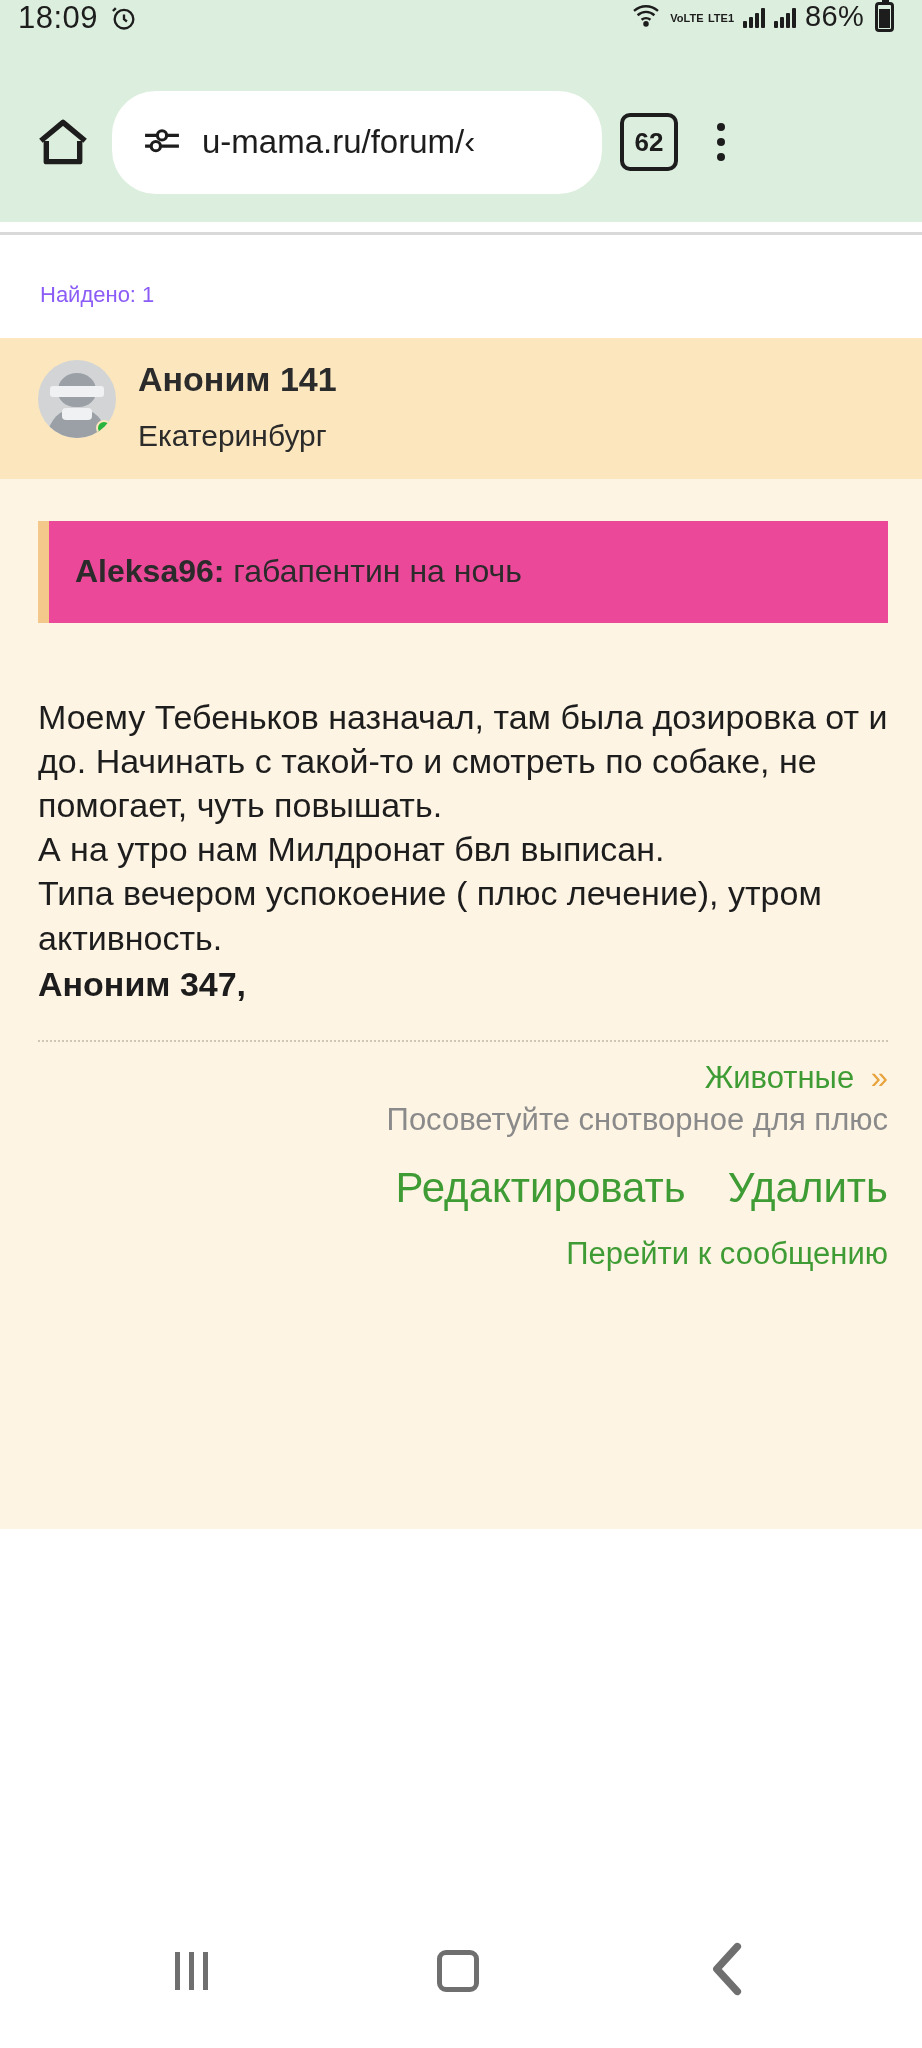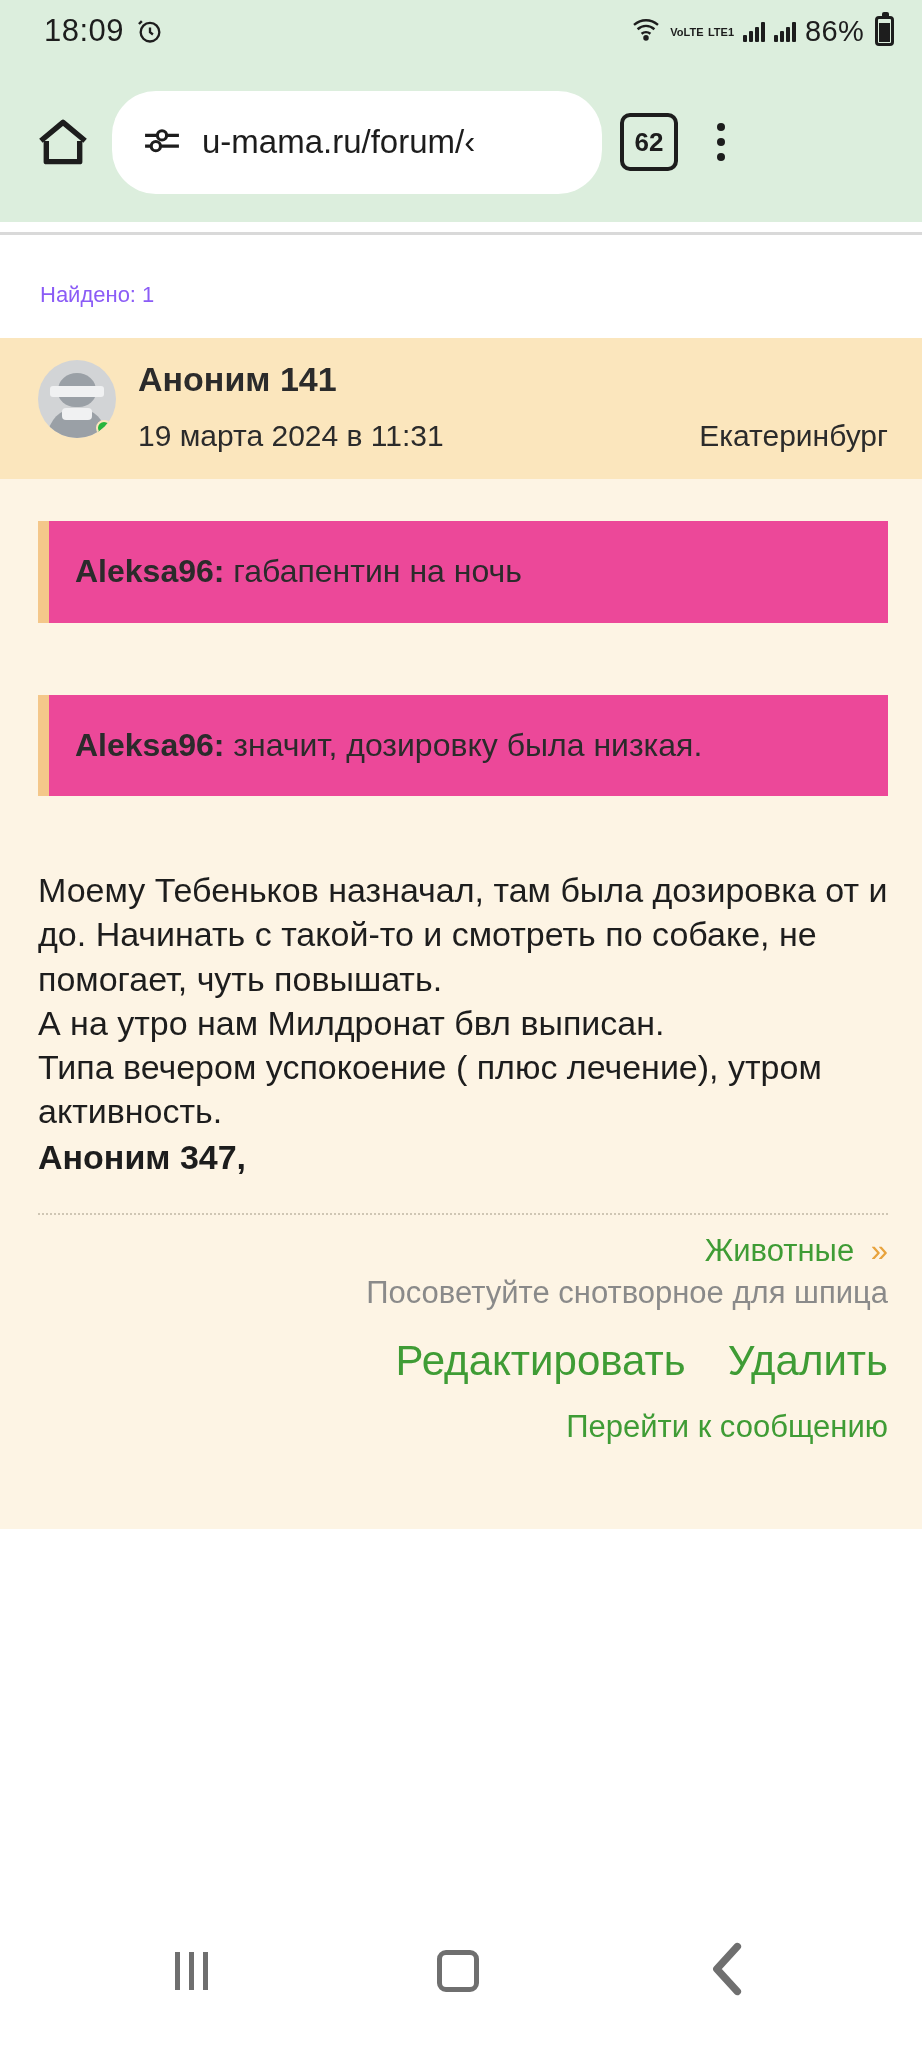--- a/index.html
+++ b/index.html
@@ -9,23 +9,23 @@
     background: #ffffff;
     font-family: "Liberation Sans", sans-serif;
     overflow: hidden;
   }
 
   
   .status-bar {
     height: 62px;
     background: #dceedd;
     display: flex;
-    align-items: center;
+    align-items: flex-start;
     justify-content: space-between;
-    padding: 0 28px 0 44px;
+    padding: 0 28px 0 18px;
     color: #1d1d1d;
   }
   .status-left {
     display: flex;
     align-items: center;
     gap: 12px;
   }
   .status-clock {
     font-size: 31px;
     letter-spacing: 0.5px;
@@ -349,49 +349,44 @@
     <div class="avatar">
       <span class="head"></span>
       <span class="band"></span>
       <span class="body"></span>
       <span class="mouth"></span>
       <span class="online-dot"></span>
     </div>
     <div class="post-meta">
       <div class="author-name">Аноним 141</div>
       <div class="meta-row">
-        <span>19 марта 2024 в 11:31</span>
         <span>Екатеринбург</span>
       </div>
     </div>
   </div>
 
   <div class="post-body">
     <div class="quote">
       <span class="quote-author">Aleksa96:</span>
       <span>габапентин на ночь</span>
-    </div>
-    <div class="quote">
-      <span class="quote-author">Aleksa96:</span>
-      <span>значит, дозировку была низкая.</span>
     </div>
 
     <div class="post-text">Моему Тебеньков назначал, там была дозировка от и до. Начинать с такой-то и смотреть по собаке, не помогает, чуть повышать.
 А на утро нам Милдронат бвл выписан.
 Типа вечером успокоение ( плюс лечение), утром активность.</div>
     <div class="post-signature">Аноним 347,</div>
 
     <div class="divider"></div>
 
     <div class="footer-links">
       <div class="cat-line">
         <span>Животные</span>
         <span class="chev">»</span>
       </div>
-      <div class="thread-title">Посоветуйте снотворное для шпица</div>
+      <div class="thread-title">Посоветуйте снотворное для плюс</div>
       <div class="action-row">
         <span>Редактировать</span>
         <span>Удалить</span>
       </div>
       <div class="goto-link">Перейти к сообщению</div>
     </div>
   </div>
 </div>
 
 <div class="nav-bar">

